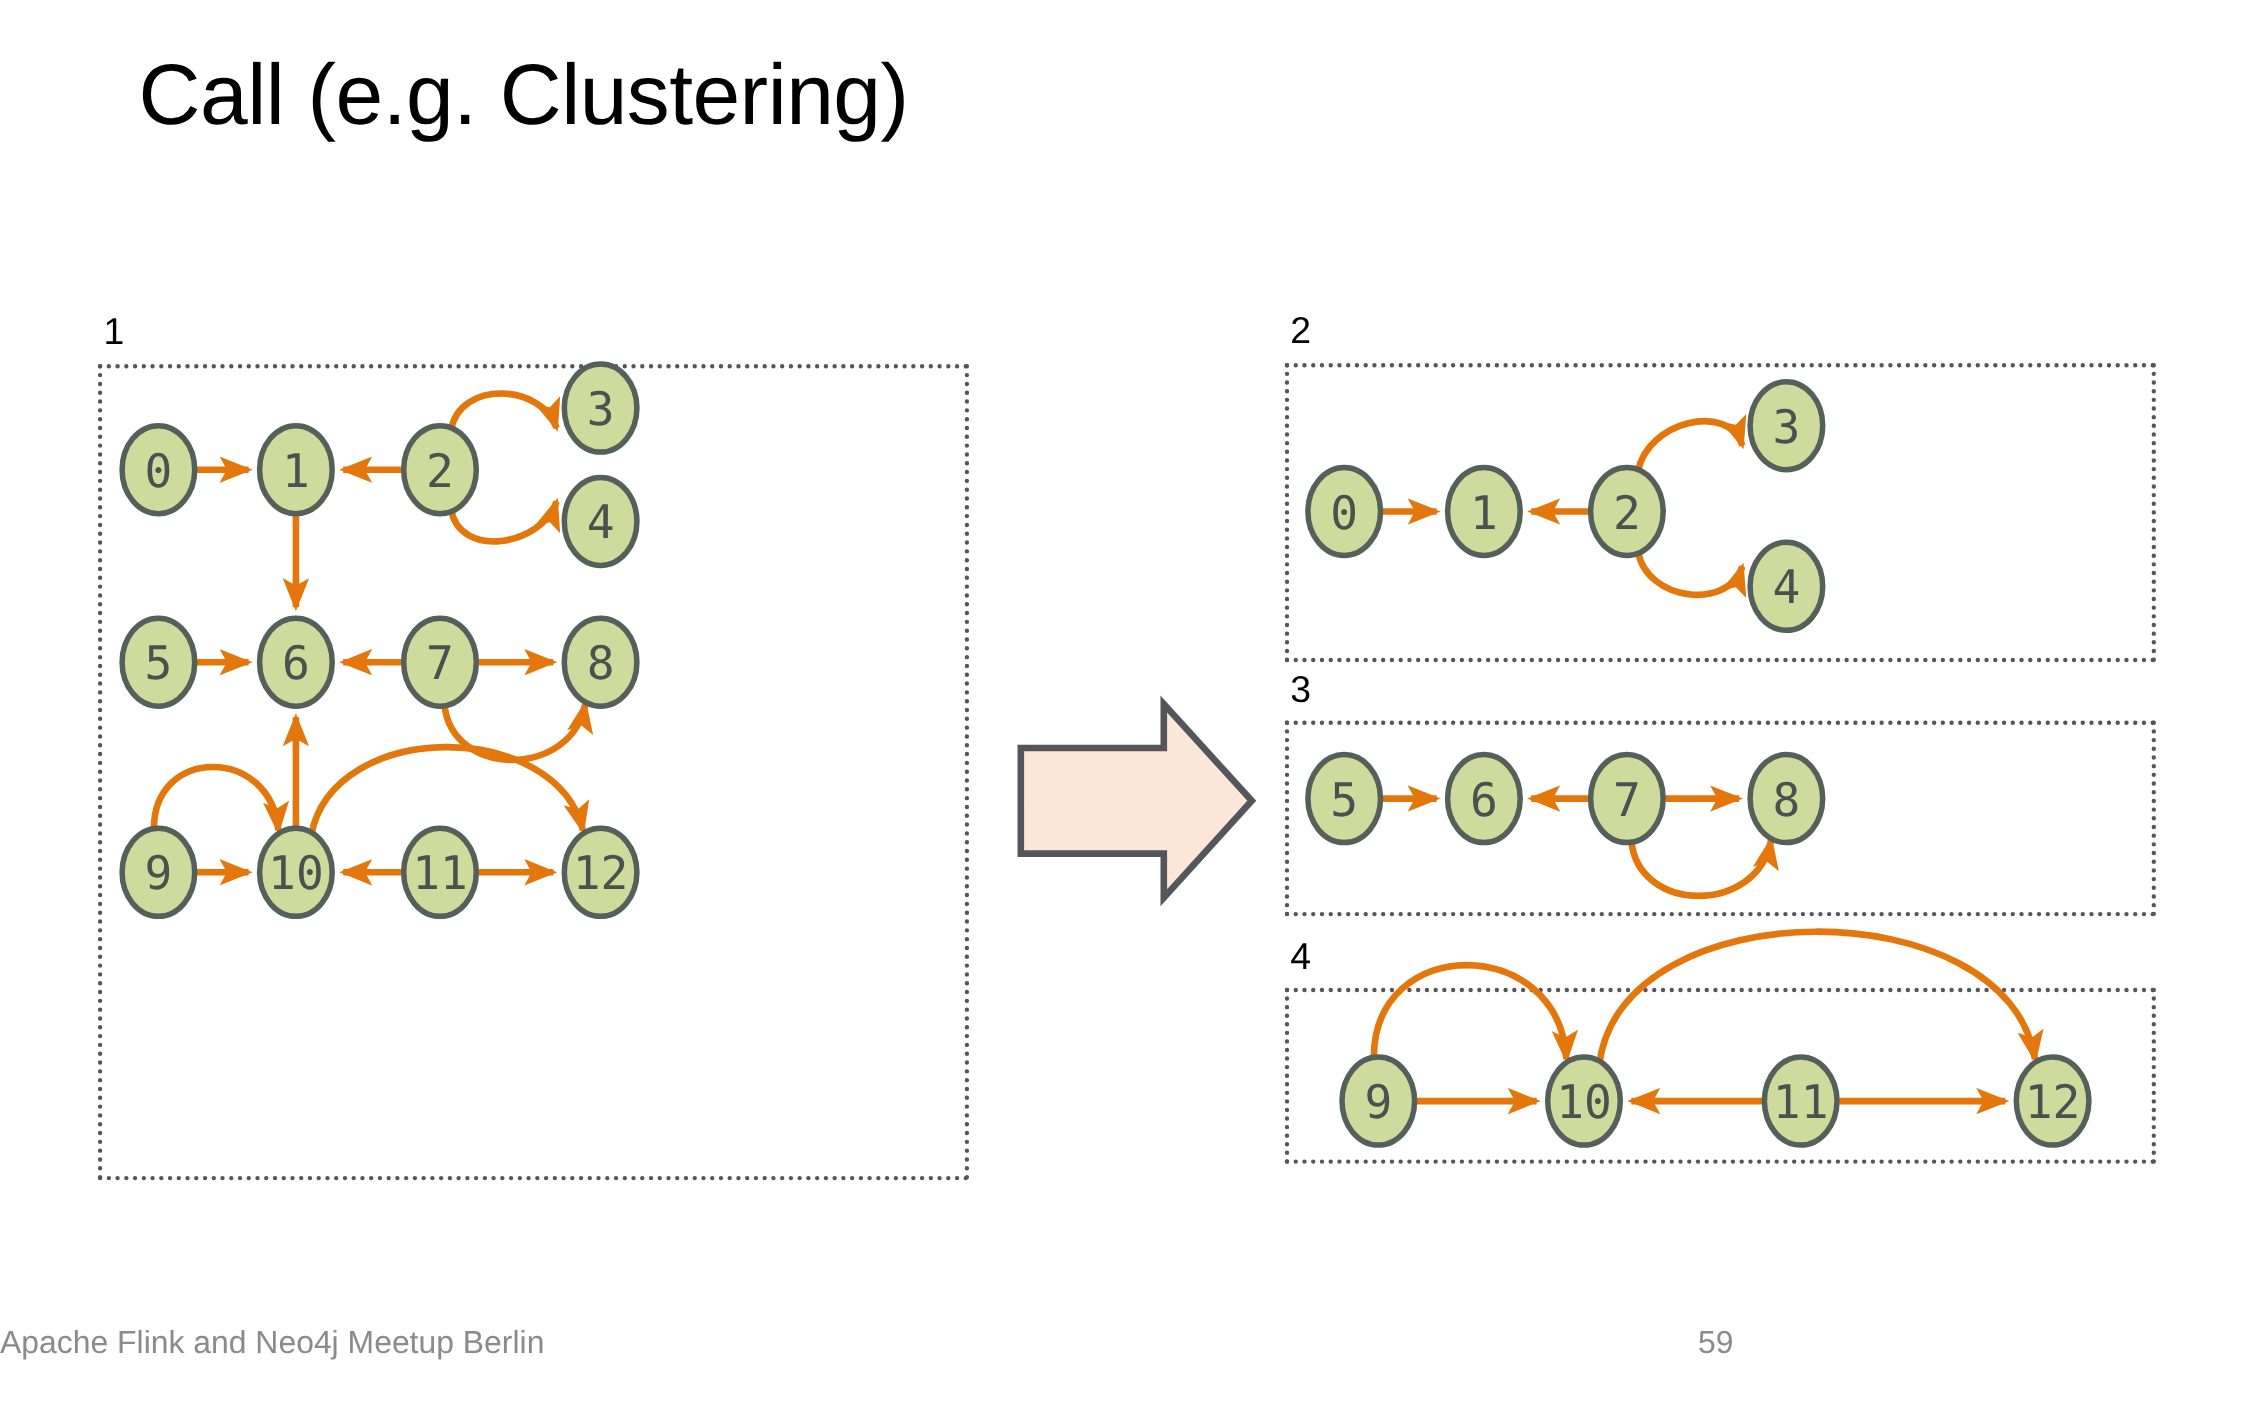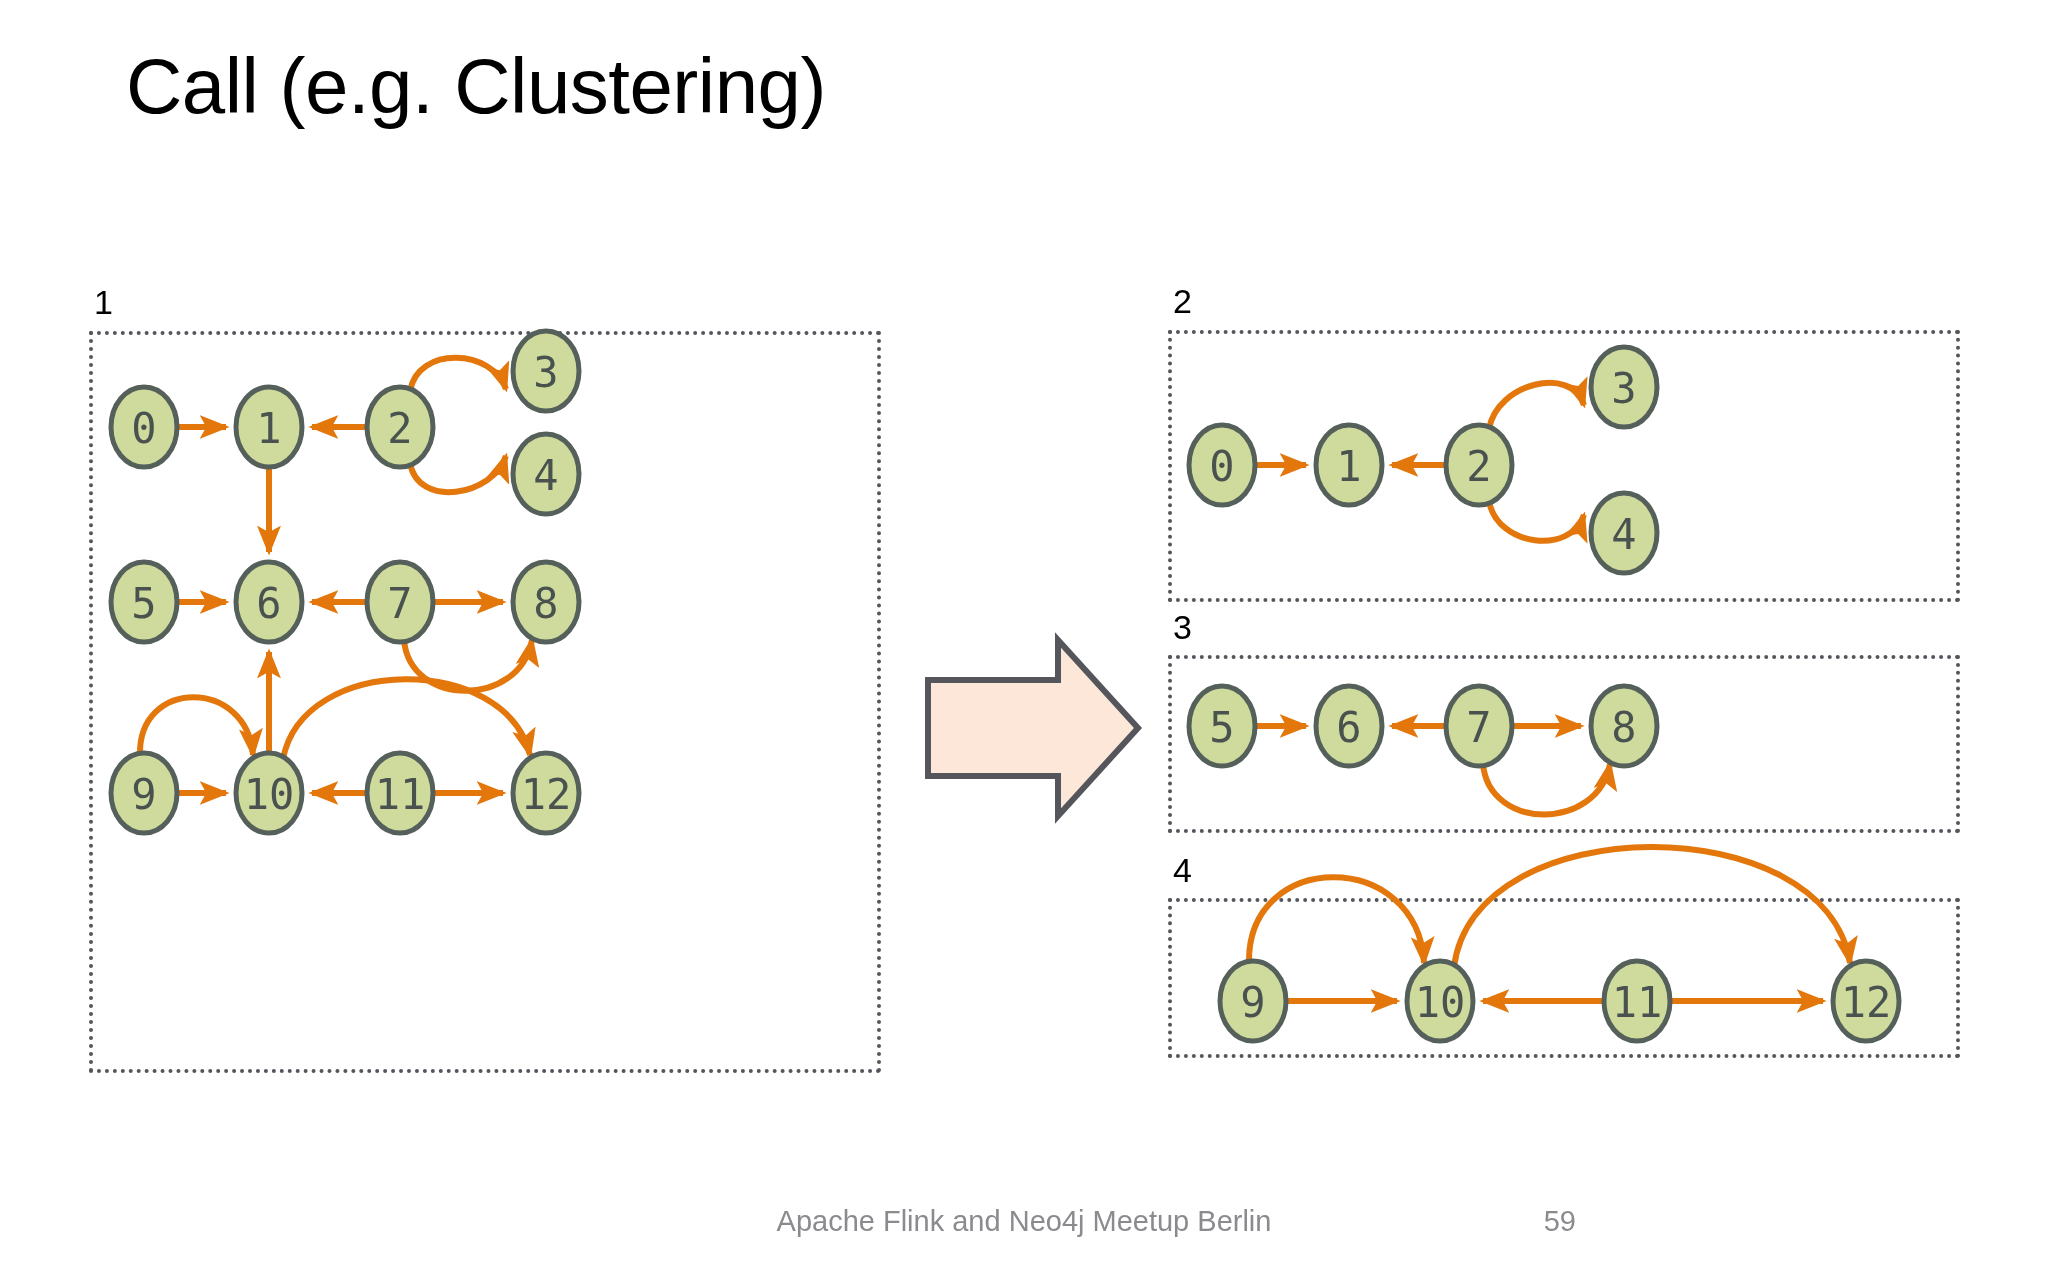--- a/index.html
+++ b/index.html
@@ -92,21 +92,20 @@
     color: #1c1c1c;
     font-family: "Liberation Sans", sans-serif;
     white-space: nowrap;
   }
 
   #footer-text {
     position: absolute;
     left: 0;
     top: 1205px;
     width: 2048px;
-    text-align: center;
     font-size: 29px;
     color: #8a8a8f;
     font-family: "Liberation Sans", sans-serif;
   }
 
   #page-number {
     position: absolute;
     right: 68px;
     top: 1205px;
     font-size: 29px;

